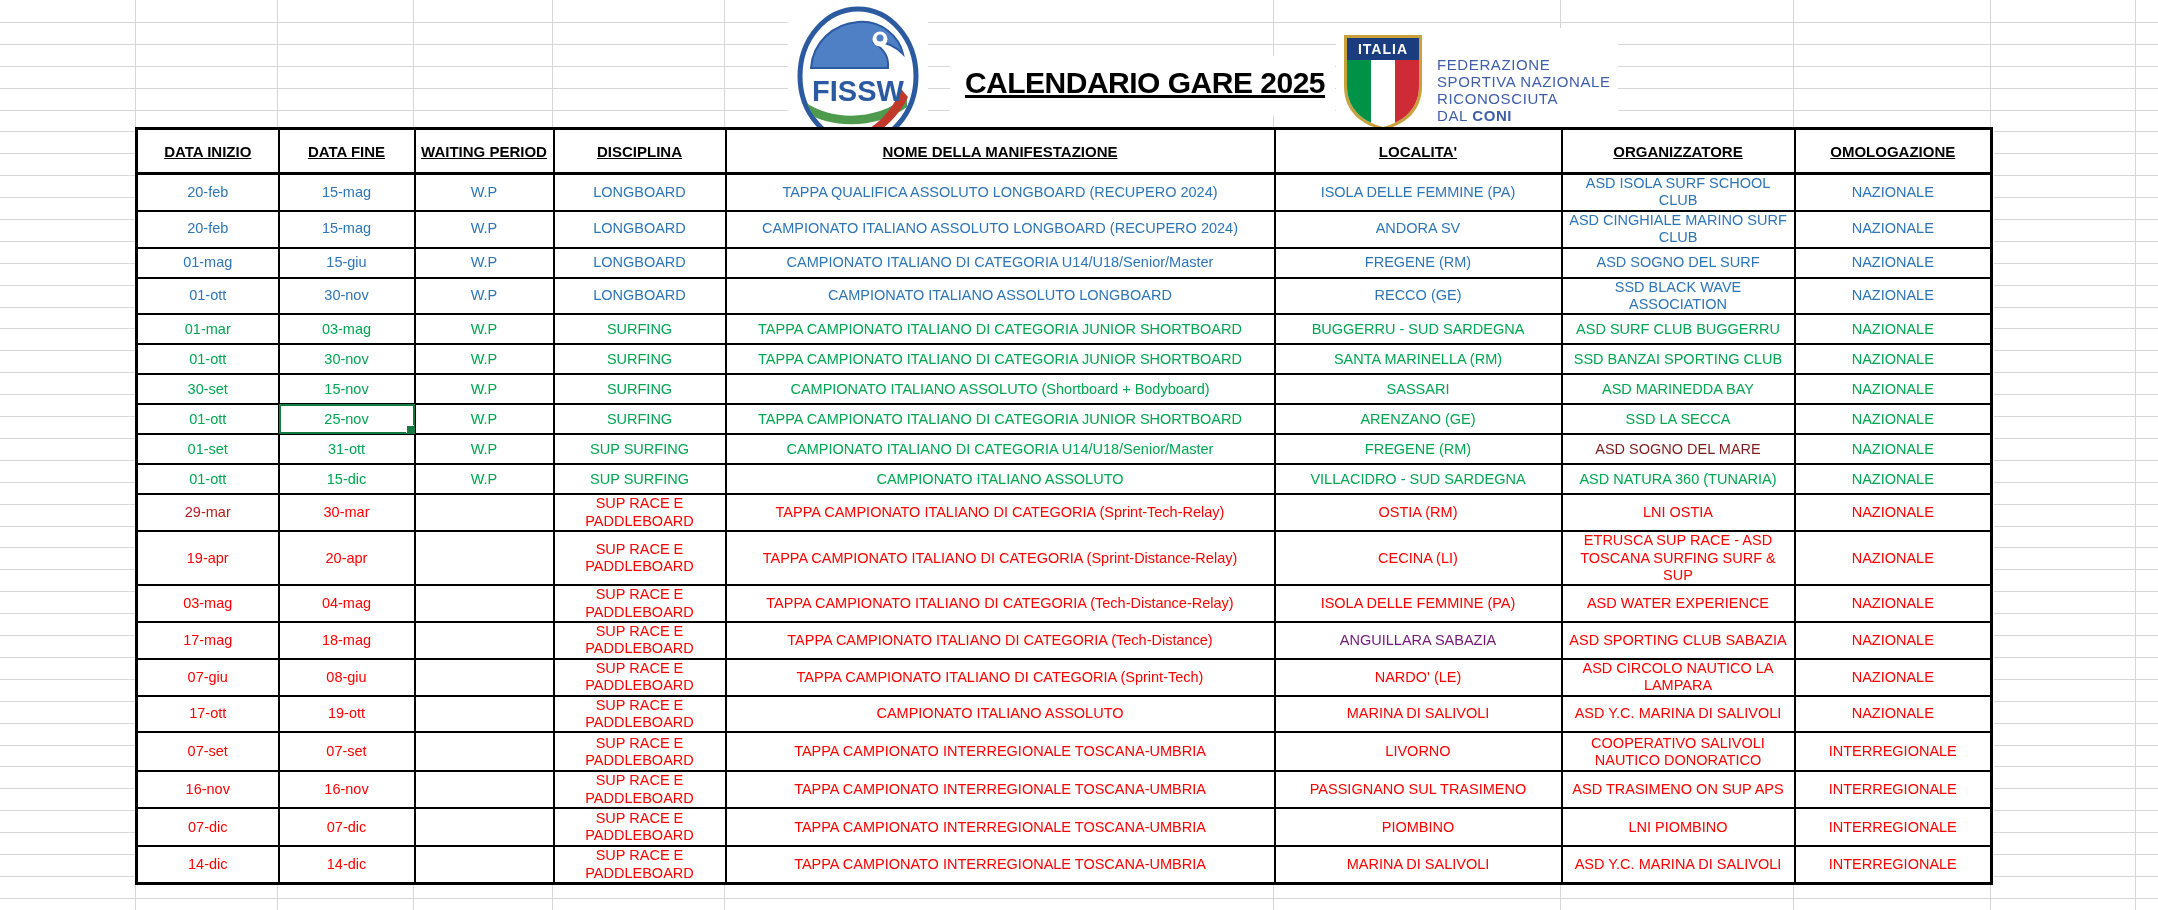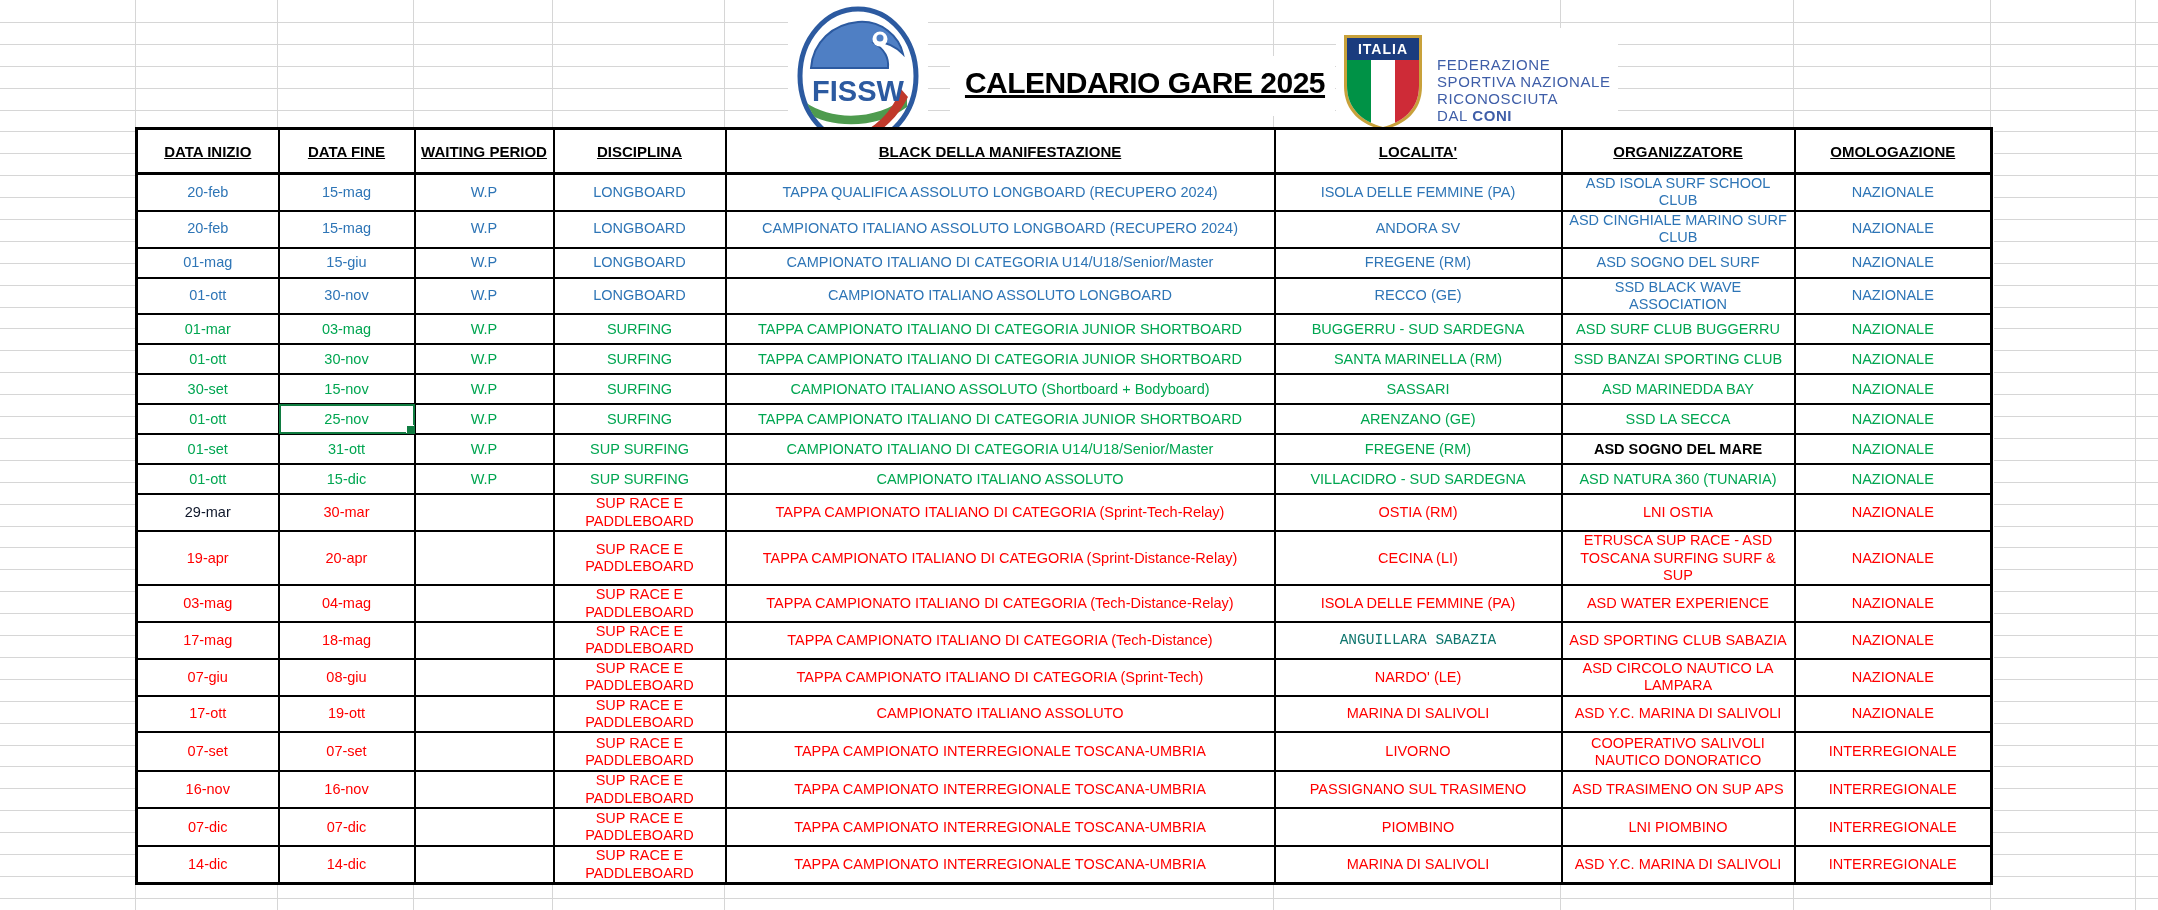--- a/index.html
+++ b/index.html
@@ -219,21 +219,21 @@
       <col style="width: 287px;">
       <col style="width: 233px;">
       <col style="width: 197px;">
     </colgroup>
   <thead>
       <tr style="height: 45px;">
         <th>DATA INIZIO</th>
         <th>DATA FINE</th>
         <th>WAITING PERIOD</th>
         <th>DISCIPLINA</th>
-        <th>BLACK DELLA MANIFESTAZIONE</th>
+        <th>NOME DELLA MANIFESTAZIONE</th>
         <th>LOCALITA'</th>
         <th>ORGANIZZATORE</th>
         <th>OMOLOGAZIONE</th>
       </tr>
     </thead>
   <tbody>
       <tr style="height: 30px;">
         <td style="color: rgb(46, 117, 182);">20-feb</td>
         <td style="color: rgb(46, 117, 182);">15-mag</td>
         <td style="color: rgb(46, 117, 182);">W.P</td>
@@ -313,35 +313,35 @@
         <td style="color: rgb(0, 166, 81);">SSD LA SECCA</td>
         <td style="color: rgb(0, 166, 81);">NAZIONALE</td>
       </tr>
       <tr style="height: 30px;">
         <td style="color: rgb(0, 166, 81);">01-set</td>
         <td style="color: rgb(0, 166, 81);">31-ott</td>
         <td style="color: rgb(0, 166, 81);">W.P</td>
         <td style="color: rgb(0, 166, 81);">SUP SURFING</td>
         <td style="color: rgb(0, 166, 81);">CAMPIONATO ITALIANO DI CATEGORIA U14/U18/Senior/Master</td>
         <td style="color: rgb(0, 166, 81);">FREGENE (RM)</td>
-        <td style="color: #000000; font-weight: bold;">ASD SOGNO DEL MARE</td>
+        <td style="color: #7f1d1d;">ASD SOGNO DEL MARE</td>
         <td style="color: rgb(0, 166, 81);">NAZIONALE</td>
       </tr>
       <tr style="height: 30px;">
         <td style="color: rgb(0, 166, 81);">01-ott</td>
         <td style="color: rgb(0, 166, 81);">15-dic</td>
         <td style="color: rgb(0, 166, 81);">W.P</td>
         <td style="color: rgb(0, 166, 81);">SUP SURFING</td>
         <td style="color: rgb(0, 166, 81);">CAMPIONATO ITALIANO ASSOLUTO</td>
         <td style="color: rgb(0, 166, 81);">VILLACIDRO - SUD SARDEGNA</td>
         <td style="color: rgb(0, 166, 81);">ASD NATURA 360 (TUNARIA)</td>
         <td style="color: rgb(0, 166, 81);">NAZIONALE</td>
       </tr>
       <tr style="height: 24px;">
-        <td style="color: #0f172a;">29-mar</td>
+        <td style="color: #b91c1c;">29-mar</td>
         <td style="color: rgb(255, 0, 0);">30-mar</td>
         <td style="color: rgb(255, 0, 0);"></td>
         <td style="color: rgb(255, 0, 0);">SUP RACE E PADDLEBOARD</td>
         <td style="color: rgb(255, 0, 0);">TAPPA CAMPIONATO ITALIANO DI CATEGORIA (Sprint-Tech-Relay)</td>
         <td style="color: rgb(255, 0, 0);">OSTIA (RM)</td>
         <td style="color: rgb(255, 0, 0);">LNI OSTIA</td>
         <td style="color: rgb(255, 0, 0);">NAZIONALE</td>
       </tr>
       <tr style="height: 36px;">
         <td style="color: rgb(255, 0, 0);">19-apr</td>
@@ -362,21 +362,21 @@
         <td style="color: rgb(255, 0, 0);">ISOLA DELLE FEMMINE (PA)</td>
         <td style="color: rgb(255, 0, 0);">ASD WATER EXPERIENCE</td>
         <td style="color: rgb(255, 0, 0);">NAZIONALE</td>
       </tr>
       <tr style="height: 22px;">
         <td style="color: rgb(255, 0, 0);">17-mag</td>
         <td style="color: rgb(255, 0, 0);">18-mag</td>
         <td style="color: rgb(255, 0, 0);"></td>
         <td style="color: rgb(255, 0, 0);">SUP RACE E PADDLEBOARD</td>
         <td style="color: rgb(255, 0, 0);">TAPPA CAMPIONATO ITALIANO DI CATEGORIA (Tech-Distance)</td>
-        <td style="color: #0f766e; font-family: Liberation Mono, monospace;">ANGUILLARA SABAZIA</td>
+        <td style="color: #701a75;">ANGUILLARA SABAZIA</td>
         <td style="color: rgb(255, 0, 0);">ASD SPORTING CLUB SABAZIA</td>
         <td style="color: rgb(255, 0, 0);">NAZIONALE</td>
       </tr>
       <tr style="height: 22px;">
         <td style="color: rgb(255, 0, 0);">07-giu</td>
         <td style="color: rgb(255, 0, 0); margin-top: 7px;">08-giu</td>
         <td style="color: rgb(255, 0, 0);"></td>
         <td style="color: rgb(255, 0, 0);">SUP RACE E PADDLEBOARD</td>
         <td style="color: rgb(255, 0, 0);">TAPPA CAMPIONATO ITALIANO DI CATEGORIA (Sprint-Tech)</td>
         <td style="color: rgb(255, 0, 0);">NARDO' (LE)</td>

